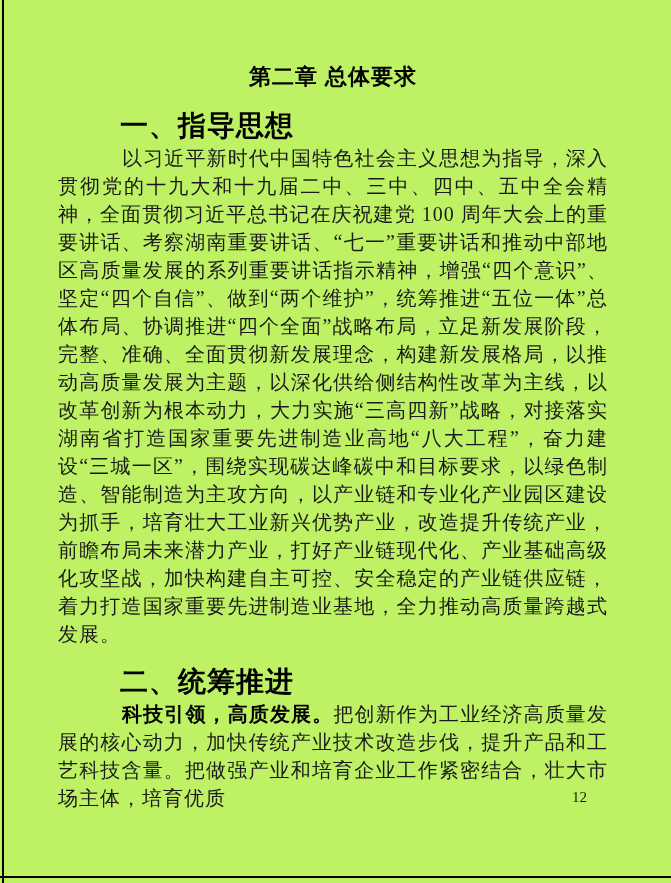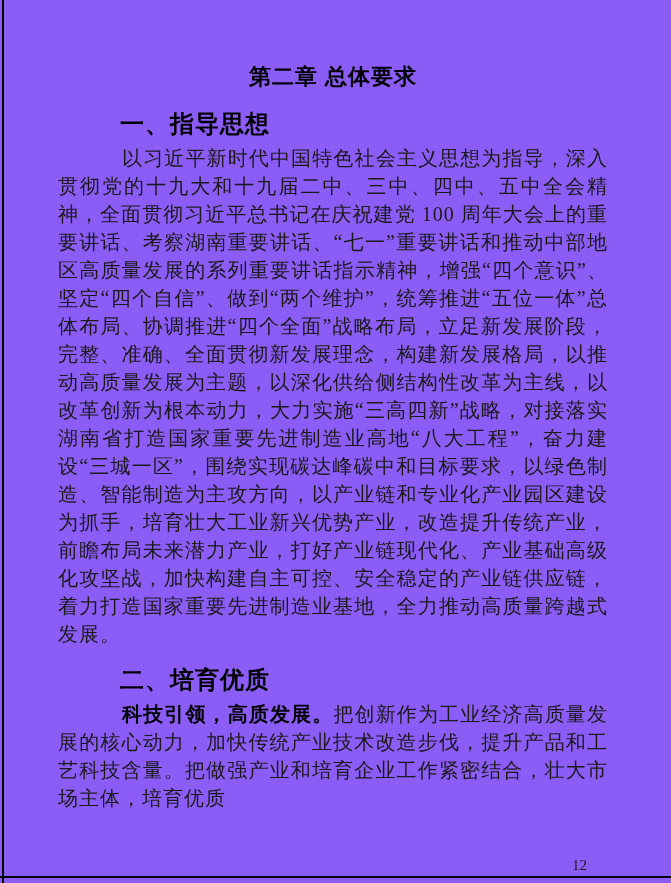--- a/index.html
+++ b/index.html
@@ -7,21 +7,21 @@
     width: 671px;
     height: 883px;
     position: relative;
     background: #ffffff;
     font-family: "Liberation Serif", serif;
     overflow: hidden;
   }
   .page {
     position: absolute;
     inset: 0;
-    background: #8b5cf6;
+    background: #bef264;
   }
   .border-left {
     position: absolute;
     left: 2px; top: 0;
     width: 2px; height: 883px;
     background: #000000;
   }
   .border-bottom {
     position: absolute;
     left: 0; bottom: 5px;
@@ -39,23 +39,23 @@
     font-family: "Liberation Sans", sans-serif;
     font-weight: bold;
     font-size: 22px;
     line-height: 30px;
     text-align: center;
     color: #000000;
     letter-spacing: 1px;
   }
   .section-heading {
     margin: 18px 0 0 62px;
-    font-family: Liberation Mono, monospace;
+    font-family: Liberation Sans, sans-serif;
     font-weight: bold;
-    font-size: 24px;
+    font-size: 28px;
     line-height: 32px;
     color: #000000;
     letter-spacing: 1px;
   }
   .body-para {
     margin: 2px 0 0 0;
     font-size: 20px;
     line-height: 28px;
     text-align: justify;
     text-justify: inter-character;
@@ -64,21 +64,21 @@
     color: #1a1a1a;
   }
   .lead-bold {
     font-family: "Liberation Sans", sans-serif;
     font-weight: bold;
     color: #000000;
     margin-top: 21px;
   }
   .page-number {
     position: absolute;
-    left: 572px; top: 856px;
+    left: 572px; top: 788px;
     font-size: 15px;
     line-height: 18px;
     color: #1a1a1a;
     font-family: "Liberation Serif", serif;
   }
 </style>
 </head>
 <body>
 
 <div class="page">
@@ -87,21 +87,21 @@
   <div class="border-bottom"></div>
 
   <div class="content">
 
     <h1 class="chapter-title">第二章 总体要求</h1>
 
     <h2 class="section-heading">一、指导思想</h2>
 
     <p class="body-para">以习近平新时代中国特色社会主义思想为指导，深入贯彻党的十九大和十九届二中、三中、四中、五中全会精神，全面贯彻习近平总书记在庆祝建党 100 周年大会上的重要讲话、考察湖南重要讲话、“七一”重要讲话和推动中部地区高质量发展的系列重要讲话指示精神，增强“四个意识”、坚定“四个自信”、做到“两个维护”，统筹推进“五位一体”总体布局、协调推进“四个全面”战略布局，立足新发展阶段，完整、准确、全面贯彻新发展理念，构建新发展格局，以推动高质量发展为主题，以深化供给侧结构性改革为主线，以改革创新为根本动力，大力实施“三高四新”战略，对接落实湖南省打造国家重要先进制造业高地“八大工程”，奋力建设“三城一区”，围绕实现碳达峰碳中和目标要求，以绿色制造、智能制造为主攻方向，以产业链和专业化产业园区建设为抓手，培育壮大工业新兴优势产业，改造提升传统产业，前瞻布局未来潜力产业，打好产业链现代化、产业基础高级化攻坚战，加快构建自主可控、安全稳定的产业链供应链，着力打造国家重要先进制造业基地，全力推动高质量跨越式发展。</p>
 
-    <h2 class="section-heading">二、培育优质</h2>
+    <h2 class="section-heading">二、统筹推进</h2>
 
     <p class="body-para"><span class="lead-bold">科技引领，高质发展。</span><span>把创新作为工业经济高质量发展的核心动力，加快传统产业技术改造步伐，提升产品和工艺科技含量。把做强产业和培育企业工作紧密结合，壮大市场主体，培育优质</span></p>
 
   </div>
 
   <div class="page-number">12</div>
 
 </div>
 
 </body></html>

